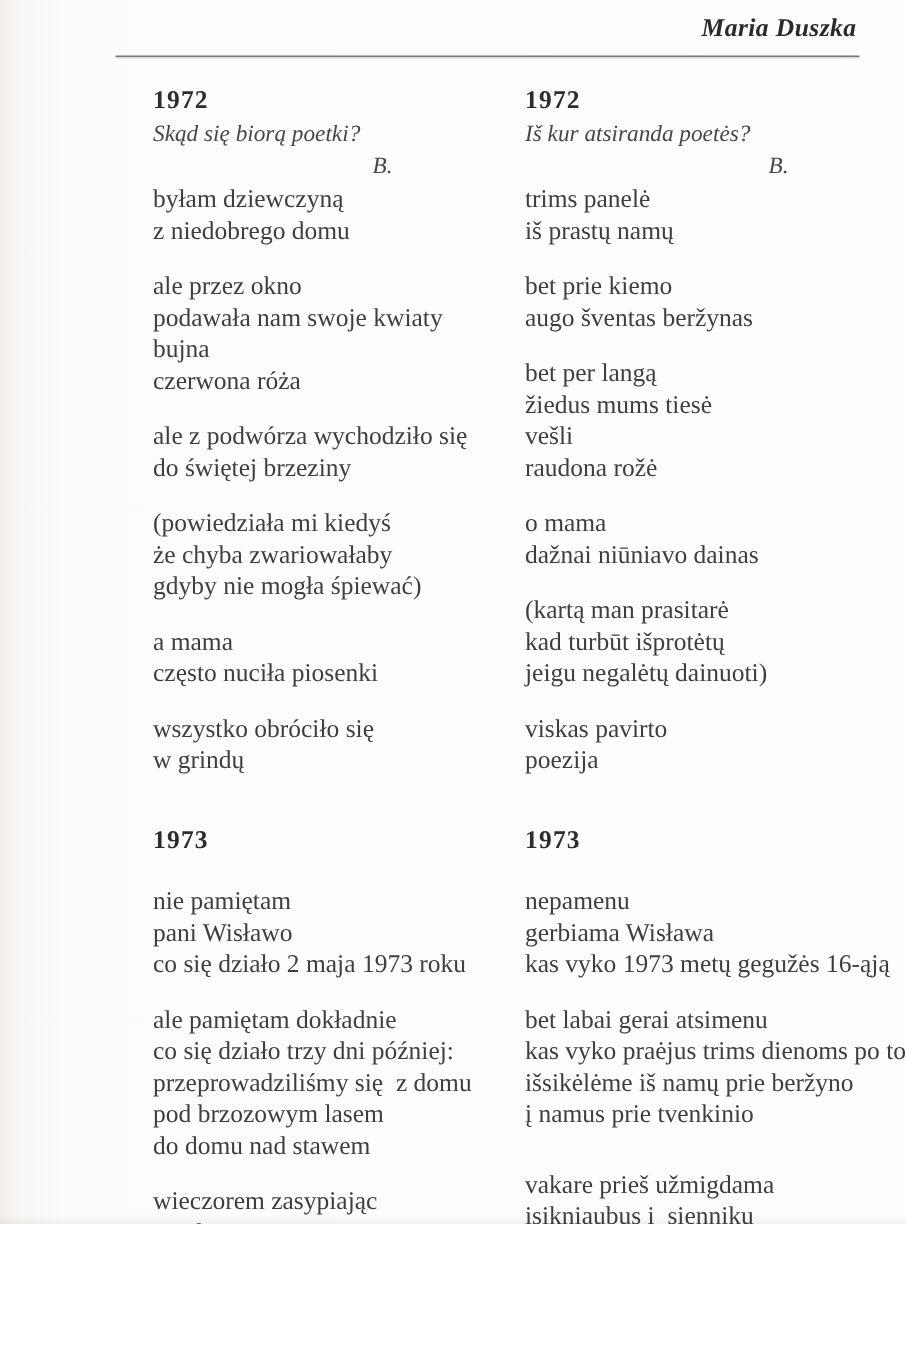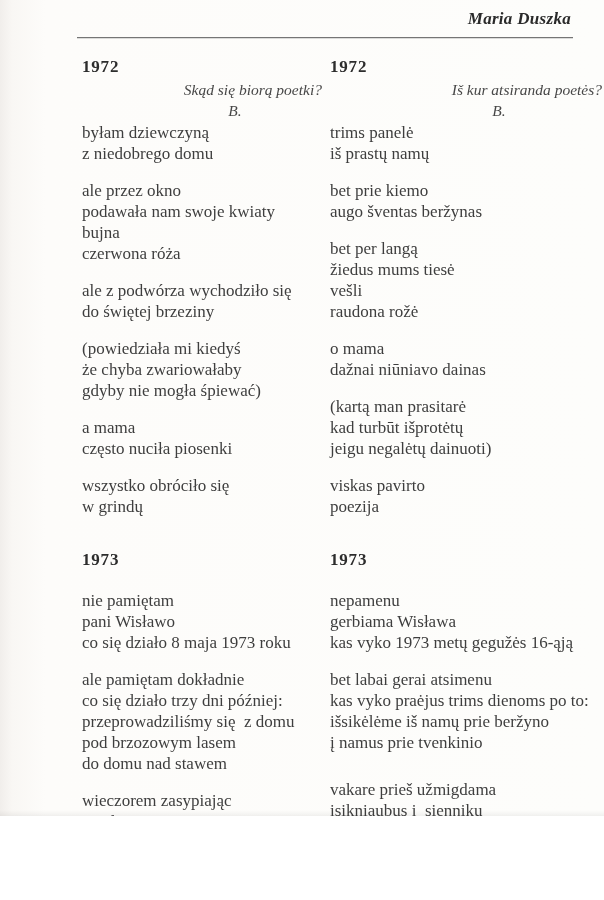--- a/index.html
+++ b/index.html
@@ -43,38 +43,39 @@
     height: 1px;
     background: #757575;
     box-shadow: 0 1px 0 rgba(120,120,120,0.25);
   }
 
   .column {
     position: absolute;
     top: 56px;
     font-size: 17px;
     line-height: 21px;
+    margin-left: 20px;
   }
   .col-left  { left: 82px;  width: 240px; }
   .col-right { left: 330px; width: 272px; }
 
   .year {
     margin: 0;
     font-size: 17px;
     font-weight: bold;
     line-height: 21px;
     letter-spacing: 0.8px;
     color: #2d2d2d;
   }
   .epigraph {
     margin-top: 2px;
     font-style: italic;
     font-size: 15.5px;
     line-height: 21px;
-    text-align: right;
+    text-align: left;
     color: #474747;
   }
   .attribution {
     font-style: italic;
     font-size: 15.5px;
     line-height: 21px;
     text-align: center;
     padding-left: 66px;
     color: #474747;
   }
@@ -115,21 +116,21 @@
 gdyby nie mogła śpiewać)</div>
       <div class="stanza">a mama
 często nuciła piosenki</div>
       <div class="stanza">wszystko obróciło się
 w grindų</div>
     </section>
     <section class="poem poem-second">
       <h3 class="year">1973</h3>
       <div class="stanza first">nie pamiętam
 pani Wisławo
-co się działo 8 maja 1973 roku</div>
+co się działo 2 maja 1973 roku</div>
       <div class="stanza">ale pamiętam dokładnie
 co się działo trzy dni później:
 przeprowadziliśmy się  z domu
 pod brzozowym lasem
 do domu nad stawem</div>
       <div class="stanza last">wieczorem zasypiając
 na ułożonym prowizorycznie
 na podłodze sienniku
 nie wiedziałam dlaczego
 płaczę</div>

